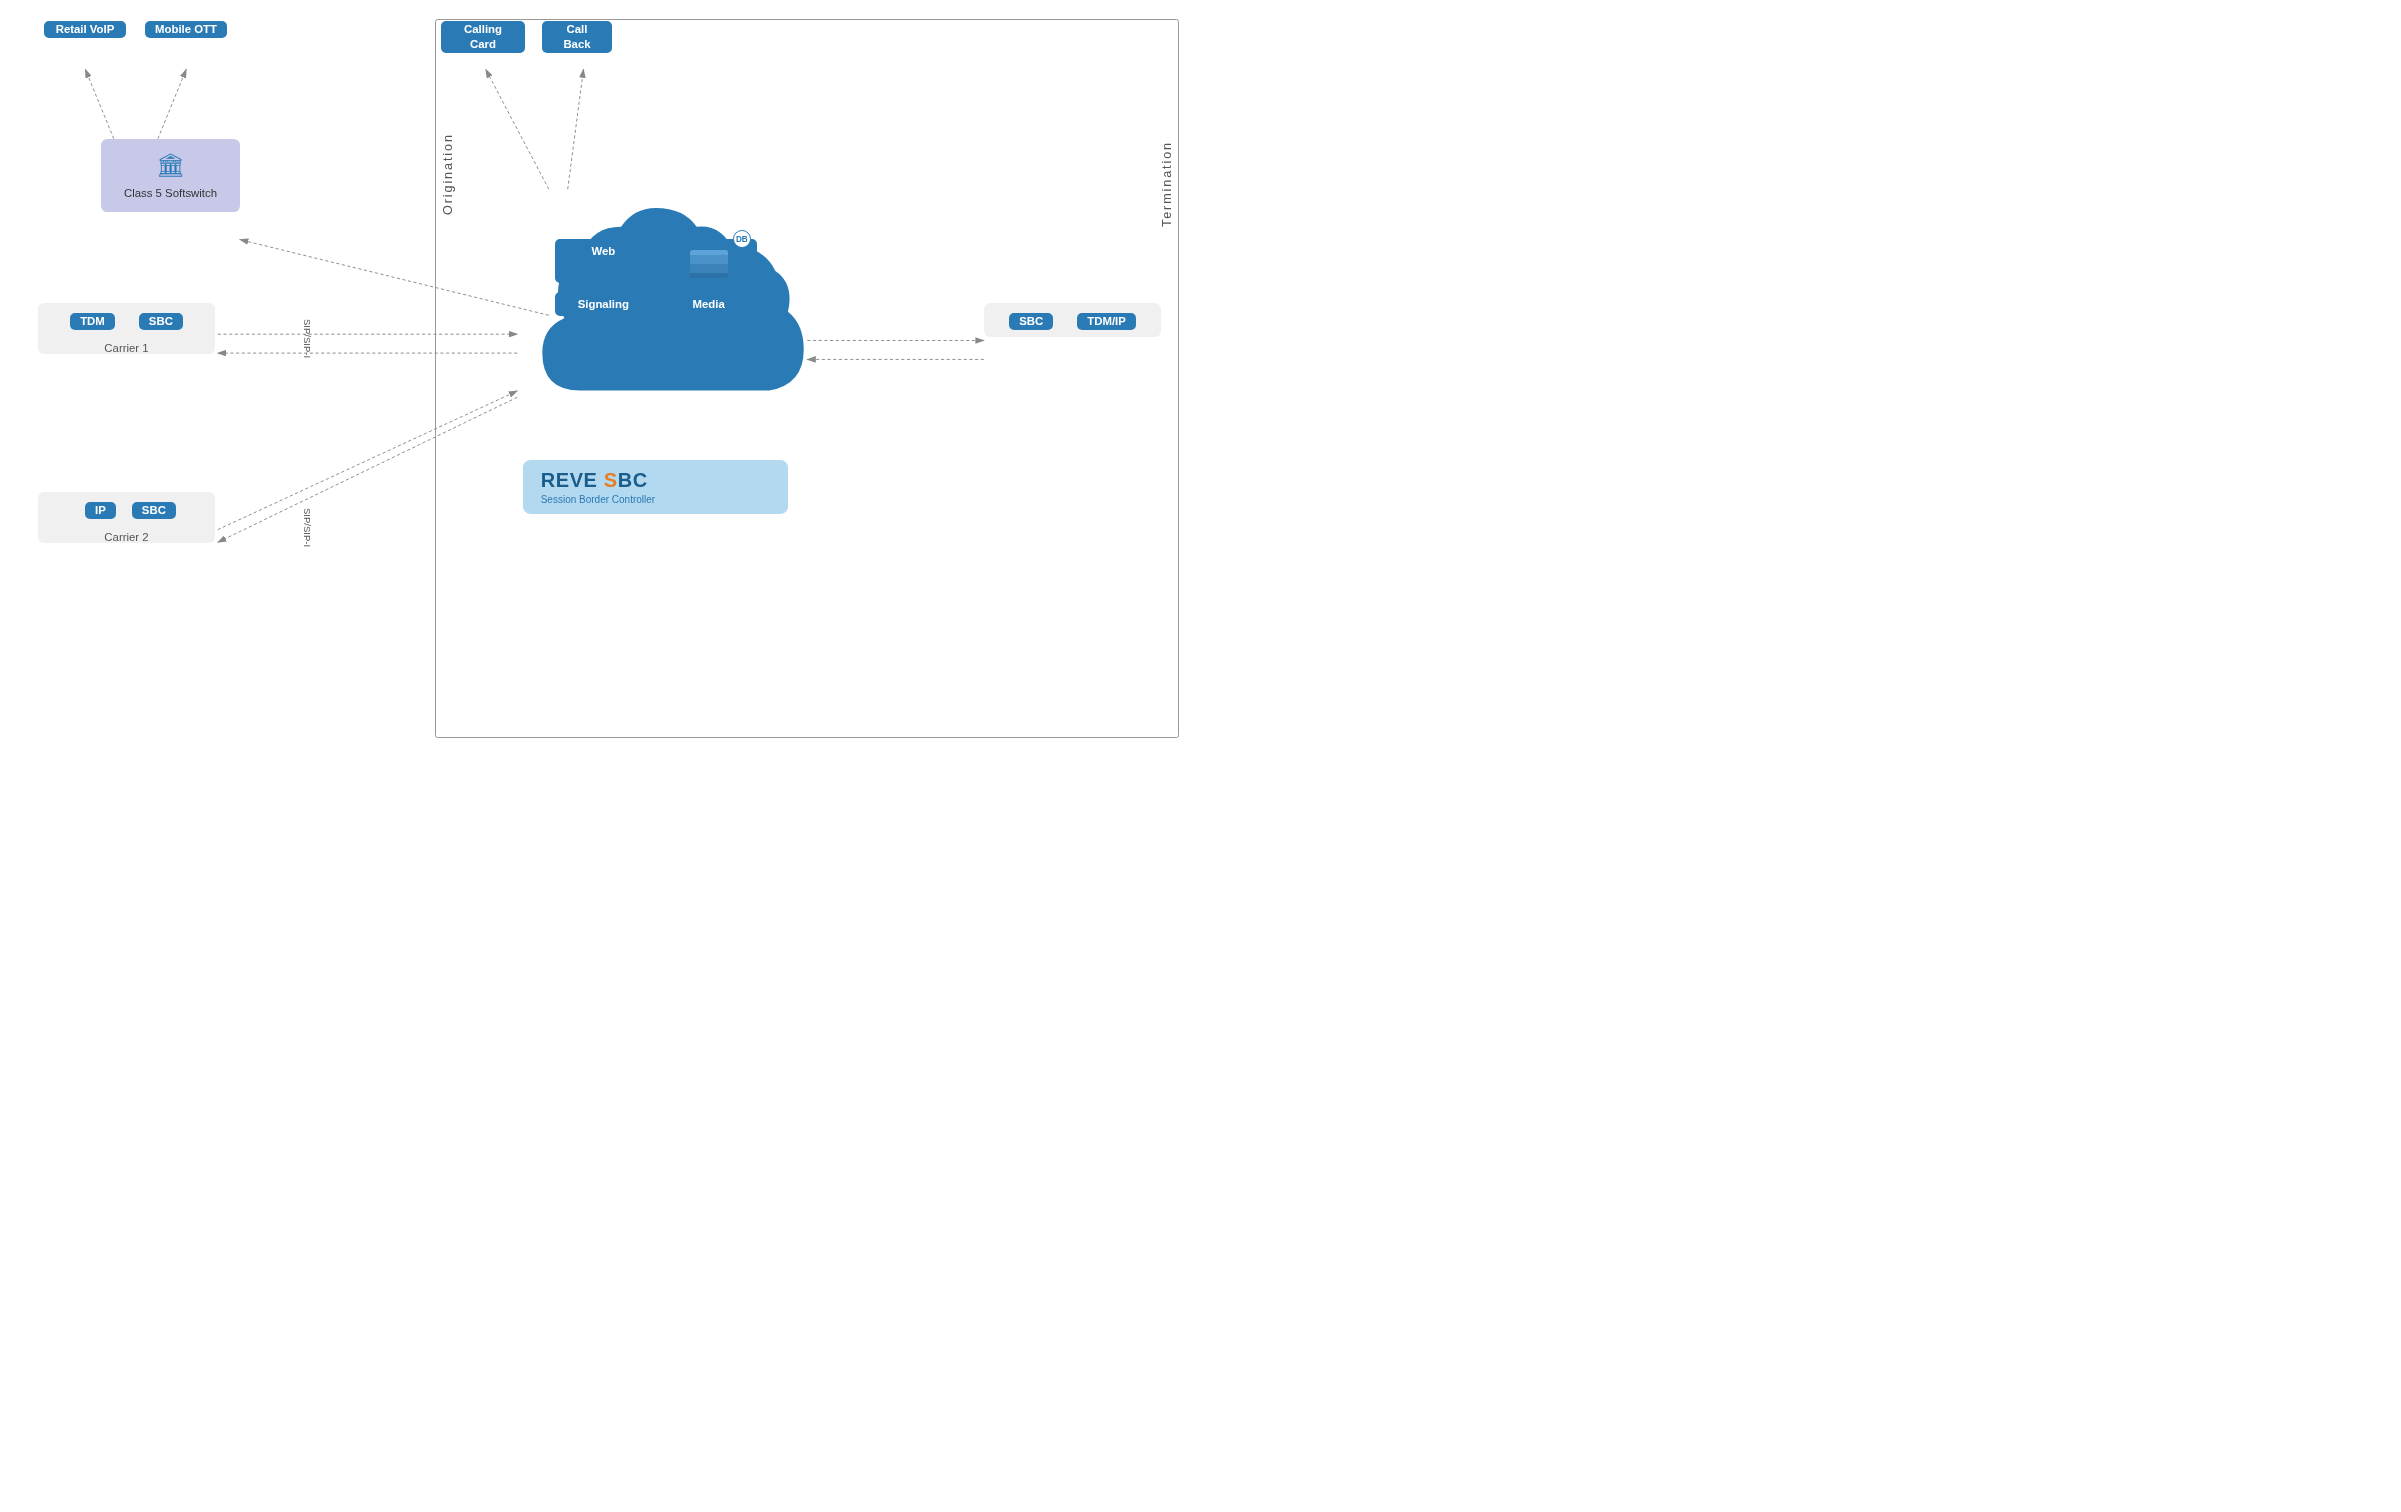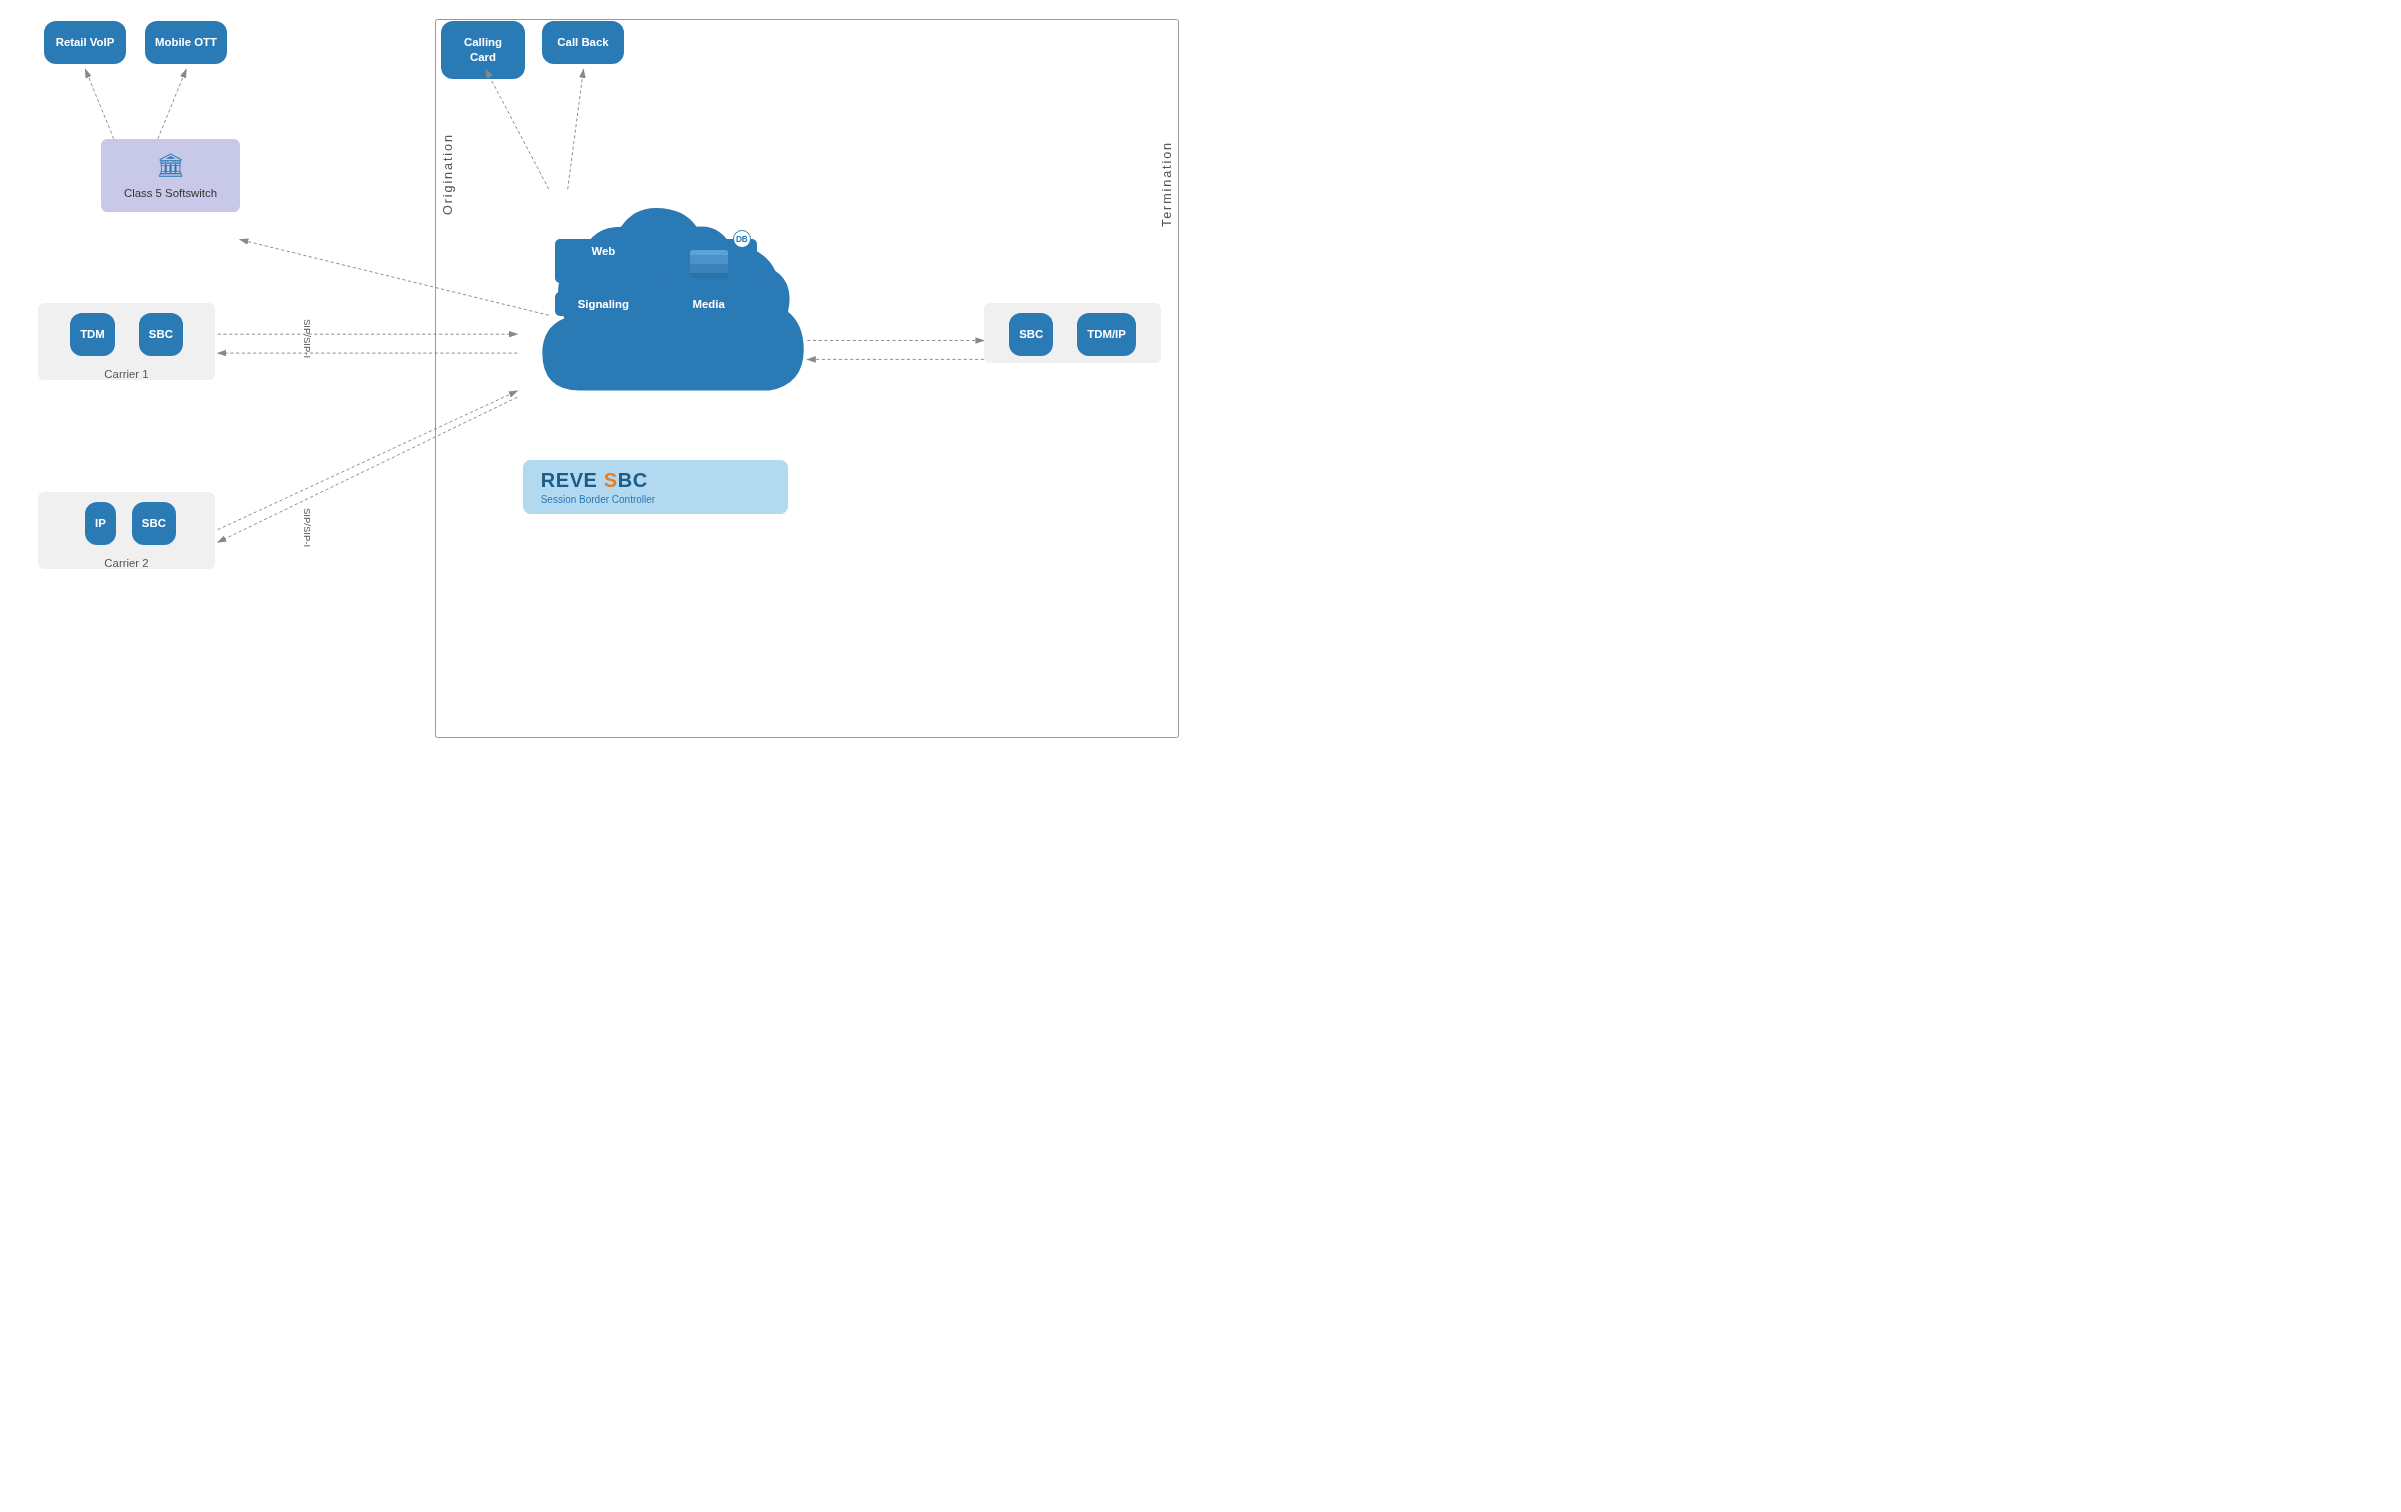--- a/index.html
+++ b/index.html
@@ -13,22 +13,22 @@
     }
     .diagram-container {
       position: relative;
       width: 1201px;
       height: 756px;
     }
     
     .blue-box {
       background: #2a7ab5;
       color: #fff;
-      border-radius: 12px;
-      padding: 14px 10px;
+      border-radius: 5px;
+      padding: 1px 10px;
       font-size: 11.4px;
       font-weight: 600;
       text-align: center;
       position: absolute;
       line-height: 1.3;
     }
     
     .gray-container {
       background: #f0f0f0;
       border-radius: 6.3px;
@@ -158,21 +158,21 @@
   <div class="blue-box" style="left: 145px; top: 21.4px; width: 82px;">
     <span>Mobile
 OTT</span>
   </div>
 
   <div class="blue-box" style="left: 441px; top: 21.4px; width: 84px;">
     <span>Calling
 Card</span>
   </div>
 
-  <div class="blue-box" style="left: 542px; top: 21.4px; width: 82px;">
+  <div class="blue-box" style="left: 542px; top: 21.4px; width: 70px;">
     <span>Call
 Back</span>
   </div>
 
   <div class="softswitch-box" style="left: 101px; top: 139px; width: 139px;">
 
     <div class="softswitch-icon">🏛</div>
     <div class="softswitch-label">Class 5
 Softswitch</div>
   </div>

